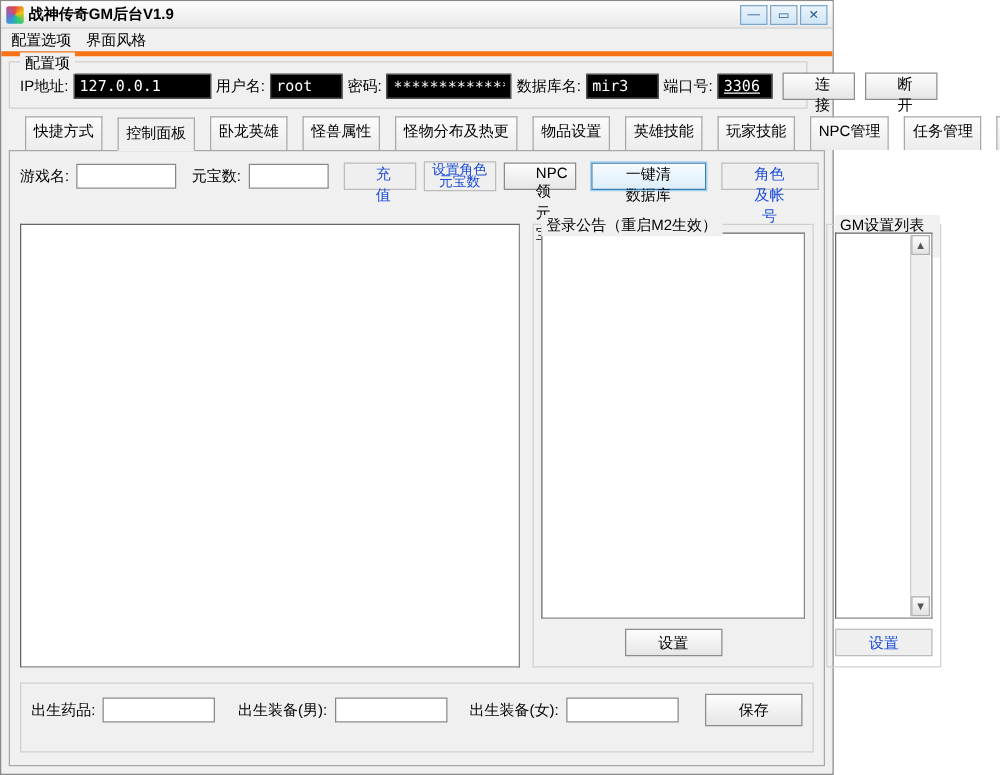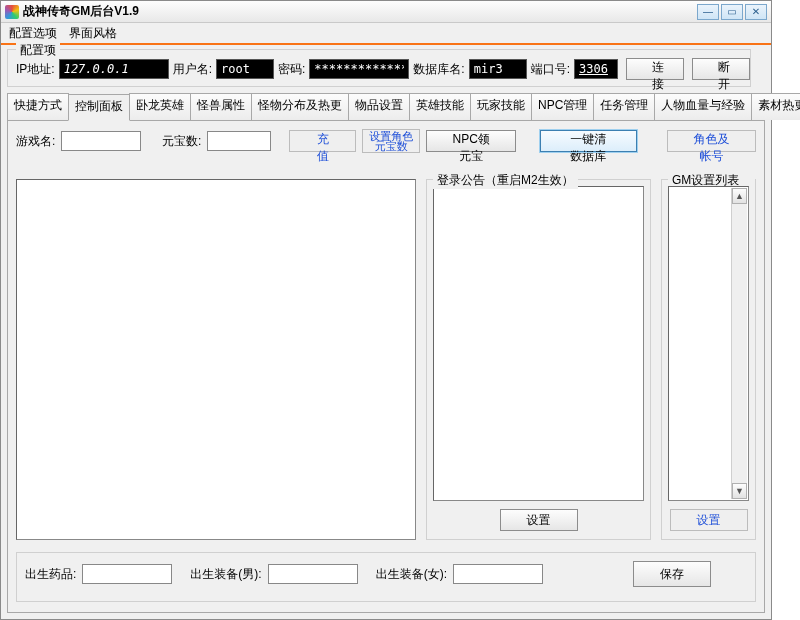--- a/index.html
+++ b/index.html
@@ -4,21 +4,21 @@
 <style>
   * { box-sizing: border-box; margin: 0; padding: 0; }
   body {
     font-family: "Microsoft YaHei", "SimSun", Tahoma, sans-serif;
     font-size: 12px;
     background: #fff;
     width: 800px; height: 620px;
     overflow: hidden;
   }
   .window {
-    width: 772px; height: 620px;
+    width: 667px; height: 620px;
     border: 1px solid #8a8a8a;
     background: #f0f0f0;
     display: flex; flex-direction: column;
   }
   
   .titlebar {
     height: 22px;
     background: linear-gradient(#fdfdfd, #e8e8e8);
     border-bottom: 1px solid #c9c9c9;
     display: flex; align-items: center; padding: 0 4px;
@@ -34,21 +34,21 @@
     width: 22px; height: 16px;
     background: linear-gradient(#eaf3fb, #cfe5f6);
     border: 1px solid #7ba7cc;
     display: flex; align-items: center; justify-content: center;
     font-size: 10px; color: #2b5f8e;
   }
   .ctrl.close { color:#2b5f8e; }
   
   .menubar {
     height: 22px; display: flex; align-items: center; gap: 12px;
-    padding: 0 8px; background: #f0f0f0; border-bottom: 2px solid #f97316;
+    padding: 0 8px; background: #f0f0f0; border-bottom: 4px solid #f97316;
   }
   .menubar span { cursor: default; }
   
   .group {
     border: 1px solid #d0d0d0; margin: 4px 20px 2px 6px; padding: 8px 8px 6px 8px;
     position: relative;
   }
   .group > .legend {
     position: absolute; top: -8px; left: 8px;
     background: #f0f0f0; padding: 0 4px; font-size: 12px;
@@ -68,31 +68,30 @@
     background: linear-gradient(#fdfdfd,#e6e6e6);
     border: 1px solid #8c8c8c; cursor: default;
     font-size: 12px;
   }
   .btn.disabled {
     color: #1d4ed8; background: #efefef; border-color: #bcbcbc;
   }
   .btn.highlight {
     border: 1px solid #3c7fb1; outline: 1px solid #9fd0ef;
     background: linear-gradient(#f7fbff,#dceefb);
-    margin-left: 12px;
   }
   .btn.small2line { line-height: 10px; font-size: 11px; padding: 0 4px; height: 24px; }
   
   .tabstrip {
     display: flex; margin: 4px 6px 0 6px; position: relative; z-index: 2;
   }
   .tab {
     padding: 3px 6px 4px 6px; border: 1px solid #a8a8a8; border-bottom: none;
     background: linear-gradient(#fcfcfc,#ececec); margin-right: -1px;
-    font-size: 12px; white-space: nowrap;
+    font-size: 12px; white-space: nowrap; margin-left: 13px;
   }
   .tab.active {
     background: #f0f0f0; position: relative; top: 1px; padding-bottom: 5px;
     border-bottom: 1px solid #f0f0f0;
   }
   .tabpanel {
     border: 1px solid #a8a8a8; margin: 0 6px 6px 6px; flex: 1;
     background: #f0f0f0; padding: 8px 8px 10px 8px; position: relative; z-index: 1;
     display: flex; flex-direction: column;
   }
@@ -152,21 +151,21 @@
 
   <div class="menubar">
     <span>配置选项</span>
     <span>界面风格</span>
   </div>
 
   <div class="group">
     <div class="legend">配置项</div>
     <div class="conn-row">
       <span class="lbl">IP地址:</span>
-      <input class="blk" style="width: 110px; font-style: italic;" value="127.0.0.1">
+      <input class="blk" style="width: 110px;" value="127.0.0.1">
       <span class="lbl">用户名:</span>
       <input class="blk" style="width: 58px;" value="root">
       <span class="lbl">密码:</span>
       <input class="blk" style="width: 100px;" value="*************">
       <span class="lbl">数据库名:</span>
       <input class="blk" style="width: 58px;" value="mir3">
       <span class="lbl">端口号:</span>
       <input class="blk" style="width: 44px; text-decoration: underline;" value="3306">
       <div style="width:10px"></div>
       <button class="btn">连接</button>

